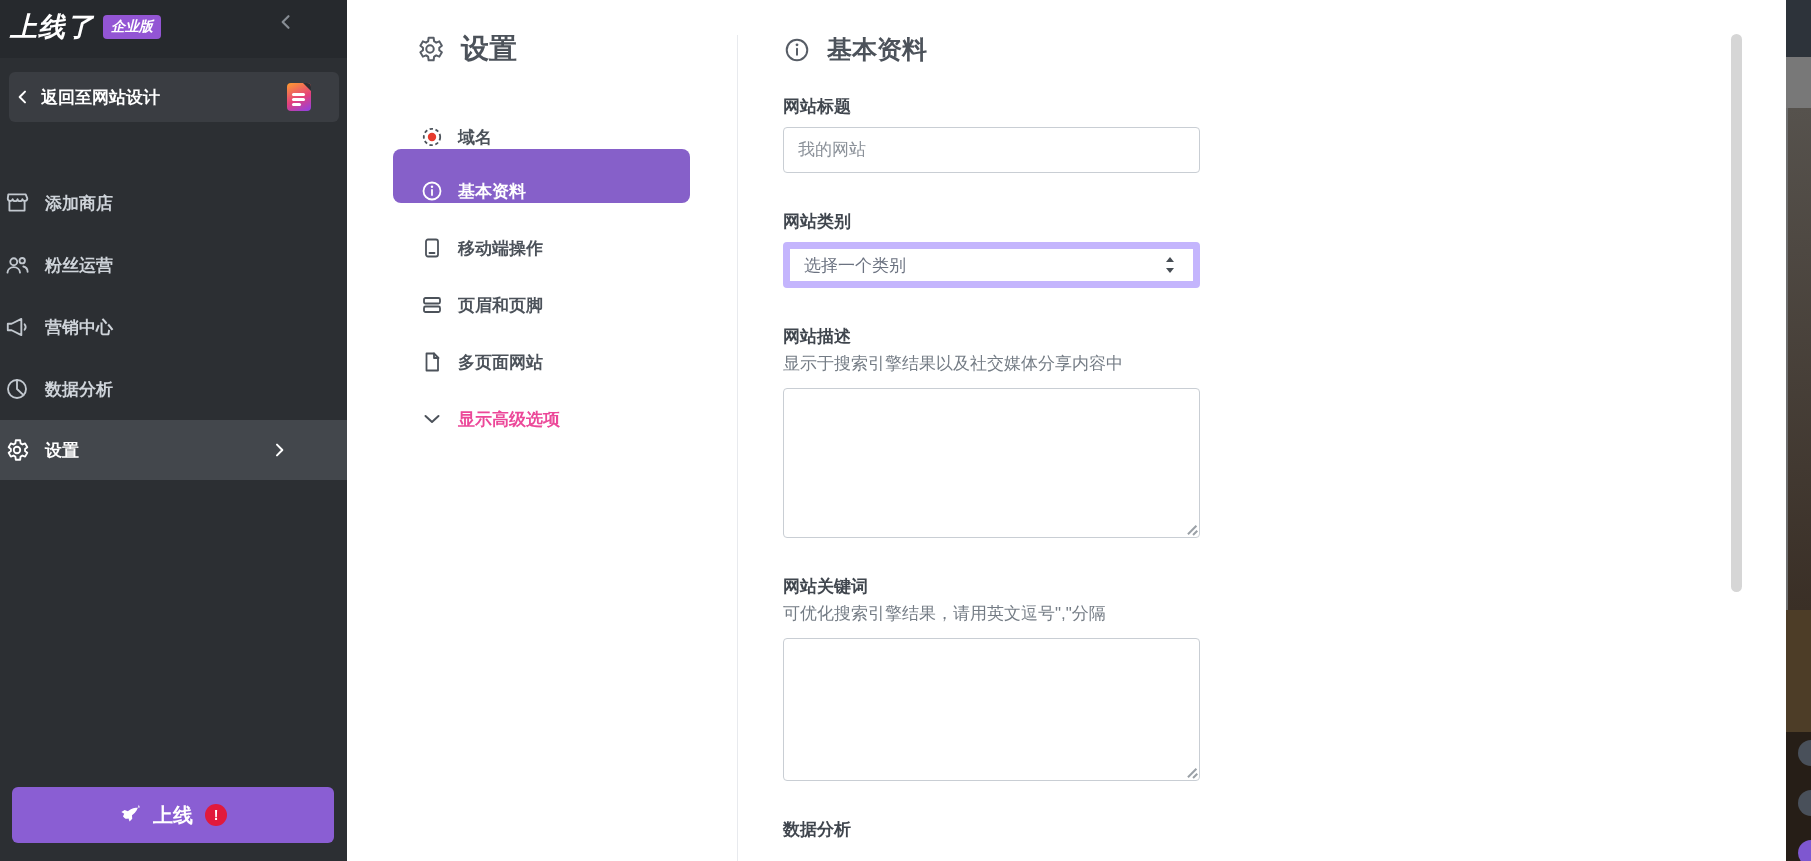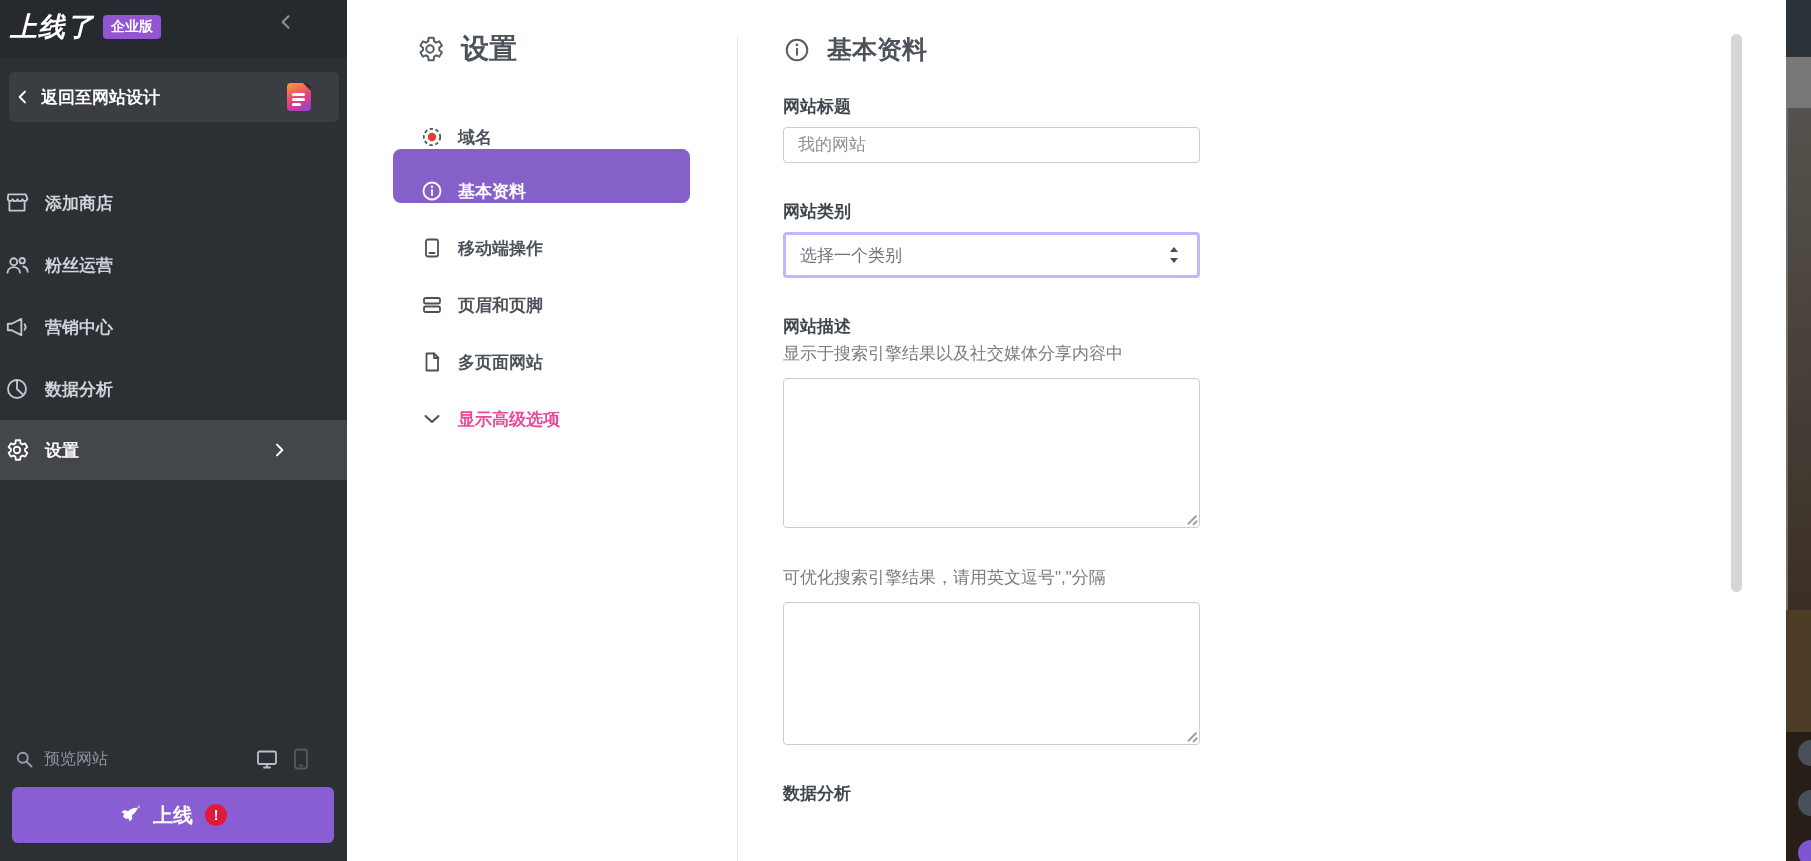--- a/index.html
+++ b/index.html
@@ -6,21 +6,21 @@
   html,body { width:1811px; height:861px; overflow:hidden;
     font-family:"Liberation Sans","DejaVu Sans",sans-serif; background:#ffffff; }
 
   
   .sidebar { position:absolute; left:0; top:0; width:347px; height:861px;
     background:#2c2f33; z-index:5; }
   .sidebar-top { position:absolute; left:0; top:0; width:100%; height:58px; background:#26292d; }
   .logo-row { position:absolute; left:10px; top:9px; display:flex; align-items:center; gap:9px; }
   .logo { color:#ffffff; font-size:27px; font-weight:800; font-style:italic; letter-spacing:1px; }
   .plan-badge { background:#9355d4; color:#ffffff; font-size:14px; font-weight:700;
-    padding:3px 8px; border-radius:4px; }
+    padding:3px 8px; border-radius:4px; font-style:italic; }
   .collapse-btn { position:absolute; left:276px; top:12px; width:20px; height:20px; color:#878d94; cursor:pointer; }
 
   .back-card { position:absolute; left:9px; top:72px; width:330px; height:50px;
     background:#3a3d42; border-radius:6px; display:flex; align-items:center;
     padding:0 6px; cursor:pointer; }
   .back-card .chev { color:#fff; width:16px; height:16px; margin-right:10px; flex:none; }
   .back-label { color:#ffffff; font-size:17px; font-weight:700; flex:1; }
   .doc-icon { width:24px; height:28px; border-radius:4px; position:relative; flex:none; margin-right:22px;
     background:linear-gradient(155deg,#ff9d2e 0%,#e3417c 55%,#8d41e8 100%); overflow:hidden; }
   .doc-icon::before { content:""; position:absolute; right:0; top:0; border-style:solid;
@@ -76,25 +76,25 @@
     background:#ffffff; padding:33px 0 0 45px; }
   .main-header { display:flex; align-items:center; gap:16px; }
   .main-header .hicon { width:28px; height:28px; color:#575d66; }
   .main-title { font-size:25px; font-weight:700; color:#4c525a; }
 
   .form { width:417px; }
   .fgroup { margin-top:38px; }
   .fgroup:first-of-type { margin-top:30px; }
   .flabel { font-size:17px; font-weight:700; color:#40464e; line-height:22px; }
   .fhint { font-size:17px; color:#747c85; margin-top:4px; line-height:24px; white-space:nowrap; }
-  .tinput { margin-top:9px; width:417px; height:36px; border:1px solid #c9ced4; border-radius:4px;
+  .tinput { margin-top:9px; width:417px; height:46px; border:1px solid #c9ced4; border-radius:4px;
     padding:0 14px; font-size:17px; color:#8b9199; outline:none; background:#fff;
     font-family:"Liberation Sans","DejaVu Sans",sans-serif; }
   .tinput::placeholder { color:#8b9199; opacity:1; }
-  .selectbox { margin-top:9px; width:417px; height:46px; border:3px solid #c4b5fd; border-radius:4px;
+  .selectbox { margin-top:9px; width:417px; height:46px; border:7px solid #c4b5fd; border-radius:4px;
     display:flex; align-items:center; padding:0 14px; cursor:pointer; background:#fff; }
   .selectbox .sel-text { flex:1; font-size:17px; color:#6b7280; }
   .selectbox .updown { width:18px; height:22px; color:#474d54; }
   .tawrap { position:relative; margin-top:12px; width:417px; }
   .ta { width:417px; border:1px solid #c9ced4; border-radius:4px; resize:none;
     padding:10px 14px; font-size:17px; color:#4c525a; outline:none; background:#fff; display:block;
     font-family:"Liberation Sans","DejaVu Sans",sans-serif; }
   .ta.desc { height:150px; }
   .ta.keys { height:143px; }
   .resize-handle { position:absolute; right:3px; bottom:3px; width:12px; height:12px; pointer-events:none; }
@@ -198,43 +198,20 @@
       </span>
       <span>设置</span>
       <span class="rchev">
         <svg viewBox="0 0 24 24" width="16" height="16" fill="none" stroke="currentColor" stroke-width="3" stroke-linecap="round" stroke-linejoin="round">
             <path d="M9 4l8 8-8 8"></path>
           </svg>
       </span>
     </div>
   </div>
 
-  <div class="preview-row">
-    <span class="sicon">
-      <svg viewBox="0 0 24 24" width="20" height="20" fill="none" stroke="currentColor" stroke-width="2.2" stroke-linecap="round">
-          <circle cx="10.5" cy="10.5" r="6"></circle>
-          <path d="M15.2 15.2 21 21"></path>
-        </svg>
-    </span>
-    <span class="preview-label">预览网站</span>
-    <span class="device-icons">
-      <span class="monitor-icon">
-        <svg viewBox="0 0 24 24" width="24" height="24" fill="none" stroke="currentColor" stroke-width="1.8" stroke-linecap="round" stroke-linejoin="round">
-            <rect x="3" y="4.5" width="18" height="12.5" rx="1.5"></rect>
-            <path d="M9 20.5h6M12 17v3.5"></path>
-          </svg>
-      </span>
-      <span class="phone-icon">
-        <svg viewBox="0 0 16 22" width="16" height="22" fill="none" stroke="currentColor" stroke-width="1.8" stroke-linejoin="round">
-            <rect x="2" y="1.5" width="12" height="19" rx="2.5"></rect>
-            <path d="M6 17.5h4"></path>
-          </svg>
-      </span>
-    </span>
-  </div>
 
   <button class="publish-btn">
     <span class="rocket">
       <svg viewBox="0 0 24 24" width="22" height="22" fill="currentColor">
           <path d="M21.5 2.5c-4.8.4-8.7 2.2-11.4 4.9l-.9.9-3.7-.8L2.2 10l3.4 1.6c-.5 1.1-.8 2.2-.9 3.2l1.5 1 1.5 1c1-.1 2.1-.4 3.2-.9L12.5 19l2.5-3.3-.8-3.7.9-.9c2.7-2.7 4.5-6.6 4.9-11.4z" transform="rotate(8 12 12)"></path>
         </svg>
     </span>
     <span class="publish-label">上线</span>
     <span class="alert-badge">!</span>
   </button>
@@ -348,20 +325,21 @@
       <div class="tawrap">
         <textarea class="ta desc" style=""></textarea>
         <span class="resize-handle">
             <i></i>
             <i></i>
           </span>
       </div>
     </div>
 
     <div class="fgroup">
+      <div class="flabel">网站关键词</div>
       <div class="fhint">可优化搜索引擎结果，请用英文逗号","分隔</div>
       <div class="tawrap">
         <textarea class="ta keys" style=""></textarea>
         <span class="resize-handle">
             <i></i>
             <i></i>
           </span>
       </div>
     </div>
 

